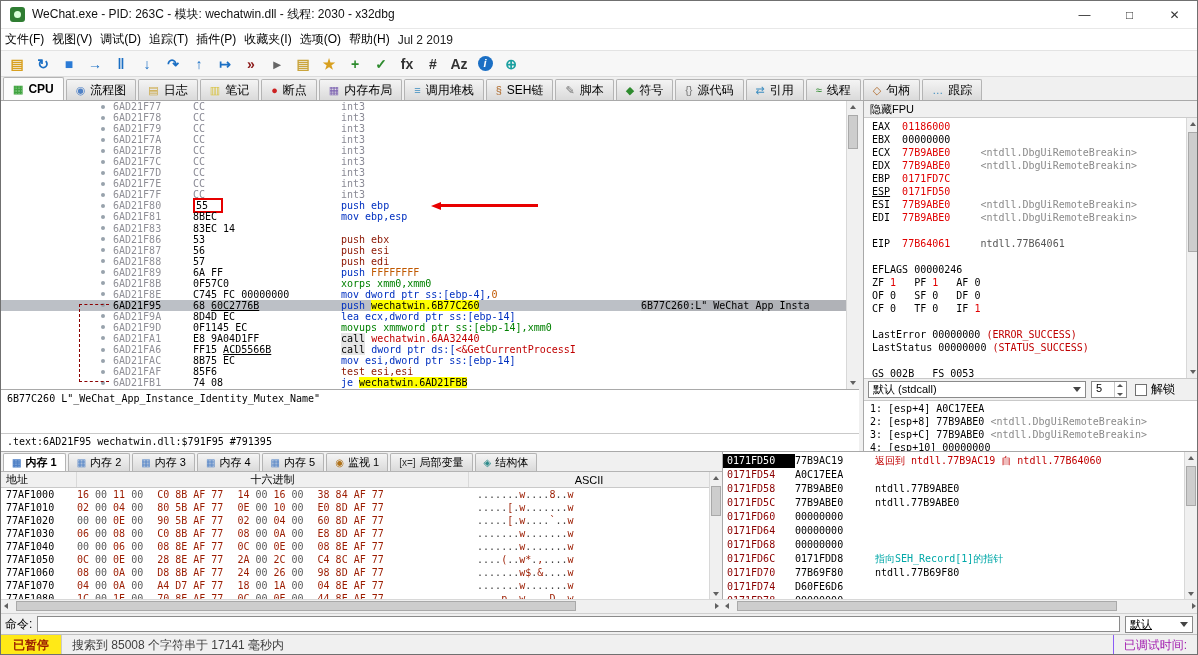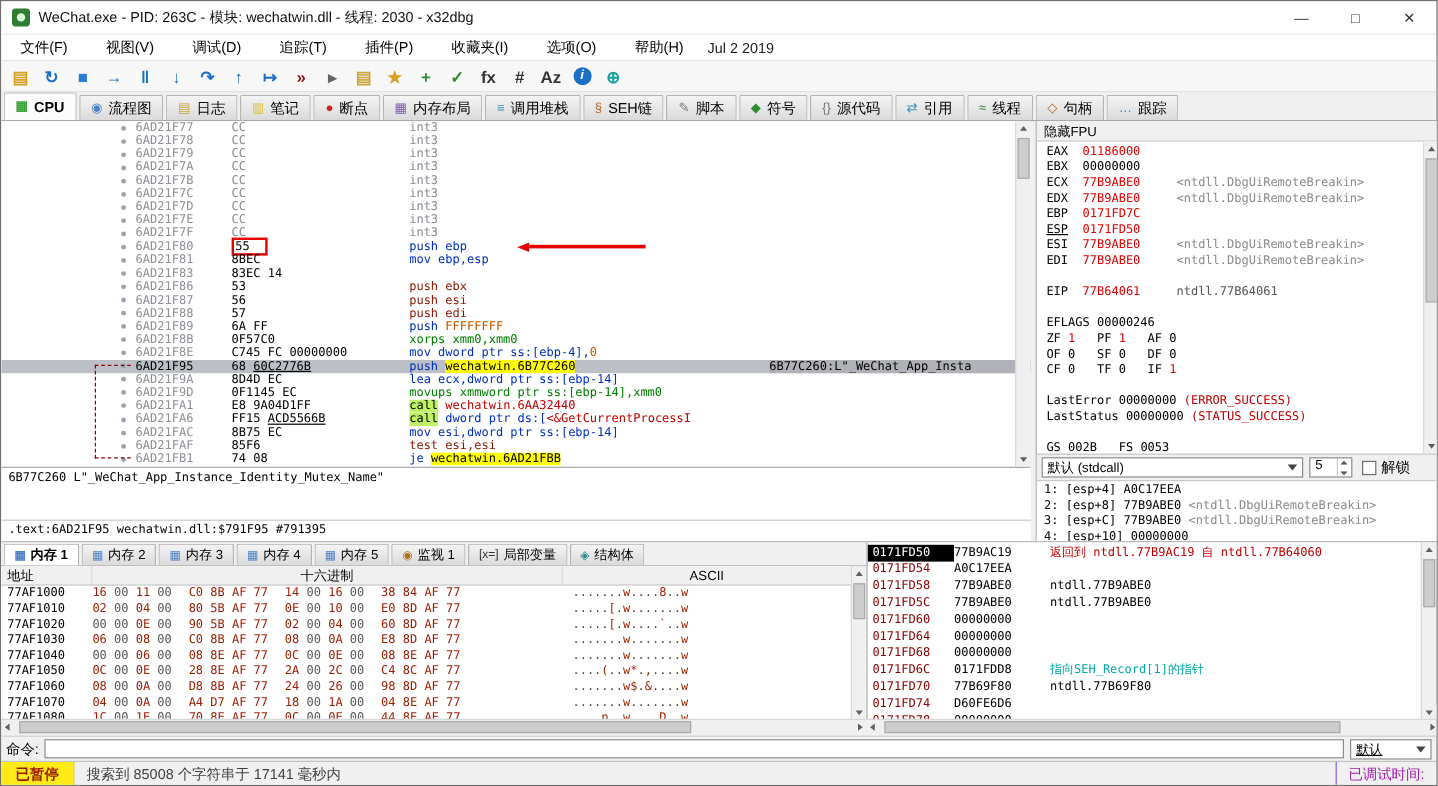--- a/index.html
+++ b/index.html
@@ -10,21 +10,21 @@
   
   .titlebar { position:absolute; top:0; left:0; width:100%; height:28px; background:#ffffff; display:flex; align-items:center; border-bottom:1px solid #e8e8e8; }
   .appicon { width:15px; height:15px; margin:0 7px 0 9px; background:#2f7d32; border-radius:3px; position:relative; }
   .appicon::after { content:""; position:absolute; left:4px; top:4px; width:7px; height:7px; border-radius:50%; background:#d9ffd9; }
   .title-text { font-size:12px; color:#111; }
   .wctrls { margin-left:auto; display:flex; height:100%; }
   .wc { width:45px; height:100%; display:flex; align-items:center; justify-content:center; font-size:12px; color:#333; }
 
   
   .menubar { position:absolute; top:28px; left:0; width:100%; height:22px; background:#ffffff; display:flex; align-items:center; border-bottom:1px solid #e3e3e3; }
-  .mitem { padding:0 16px; height:100%; display:flex; align-items:center; }
+  .mitem { padding:0 4px; height:100%; display:flex; align-items:center; }
   .mdate { margin-left:4px; color:#222; }
 
   
   .toolbar { position:absolute; top:50px; left:0; width:100%; height:26px; background:#f7f7f7; border-bottom:1px solid #dcdcdc; display:flex; align-items:center; padding-left:4px; }
   .tbtn { width:24px; height:22px; display:flex; align-items:center; justify-content:center; margin-right:2px; border:1px solid transparent; }
   .tglyph { font-size:14px; font-weight:bold; line-height:1; }
   .tbtn .info-round { }
   .tglyph.info-round { background:#1b6fc4; color:#fff; border-radius:50%; width:15px; height:15px; font-size:11px; display:flex; align-items:center; justify-content:center; font-style:italic; }
 
   
@@ -46,21 +46,21 @@
   .da-instr { width:300px; flex:none; overflow:hidden; }
   .da-cmt { flex:1; overflow:hidden; color:#000; }
   .da-cmt:not(:empty) { background:#b0b2b7; }
   .tk-gray { color:#8a8a95; }
   .tk-blue { color:#0030c0; }
   .tk-maroon { color:#8b1500; }
   .tk-imm { color:#c05800; }
   .tk-green { color:#008000; }
   .tk-red { color:#c00000; }
   .tk-ybg { background:#ffff00; color:#000; }
-  .tk-cbg { background:#bef264; color:#000; }
+  .tk-cbg { background:#e5e5e5; color:#000; }
   .tk-u { text-decoration:underline; }
   .tk-box { border:2px solid #e60000; padding:0 13px 0 1px; }
   .arrow { position:absolute; left:430px; top:2px; width:107px; height:7px; display:flex; align-items:center; }
   .arrow .head { width:0; height:0; border-top:4px solid transparent; border-bottom:4px solid transparent; border-right:10px solid #e80000; }
   .arrow .line { flex:1; height:3px; background:#e80000; }
   .jflow { position:absolute; left:78px; top:203px; width:30px; height:78px; border-left:1px dashed #8b0000; border-top:1px dashed #8b0000; border-bottom:1px dashed #8b0000; }
 
   
   .vsb { position:absolute; width:13px; background:#f0f0f0; border-left:1px solid #d8d8d8; }
   .vsb .sb-up, .vsb .sb-dn { position:absolute; left:0; width:13px; height:13px; background:#f0f0f0; }

